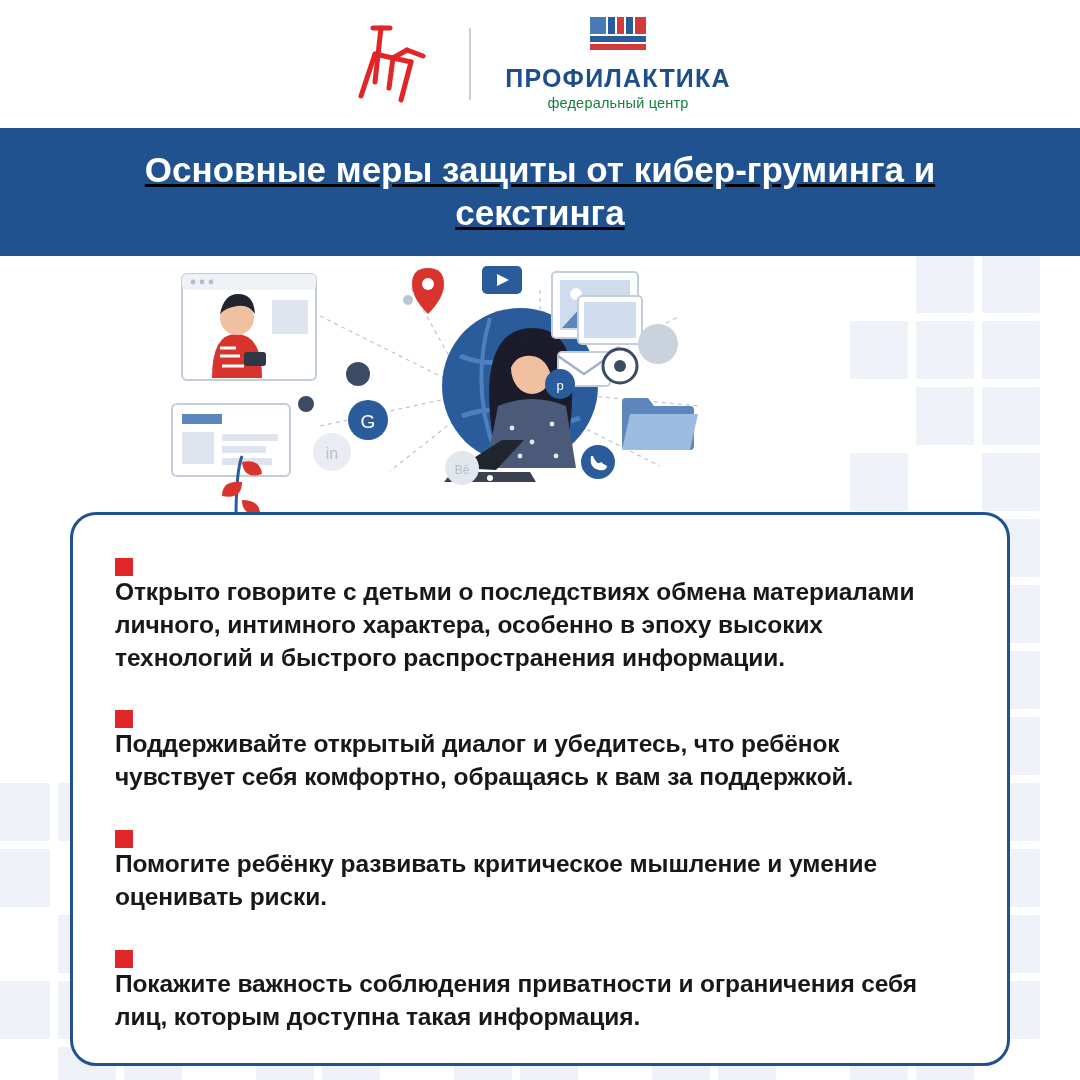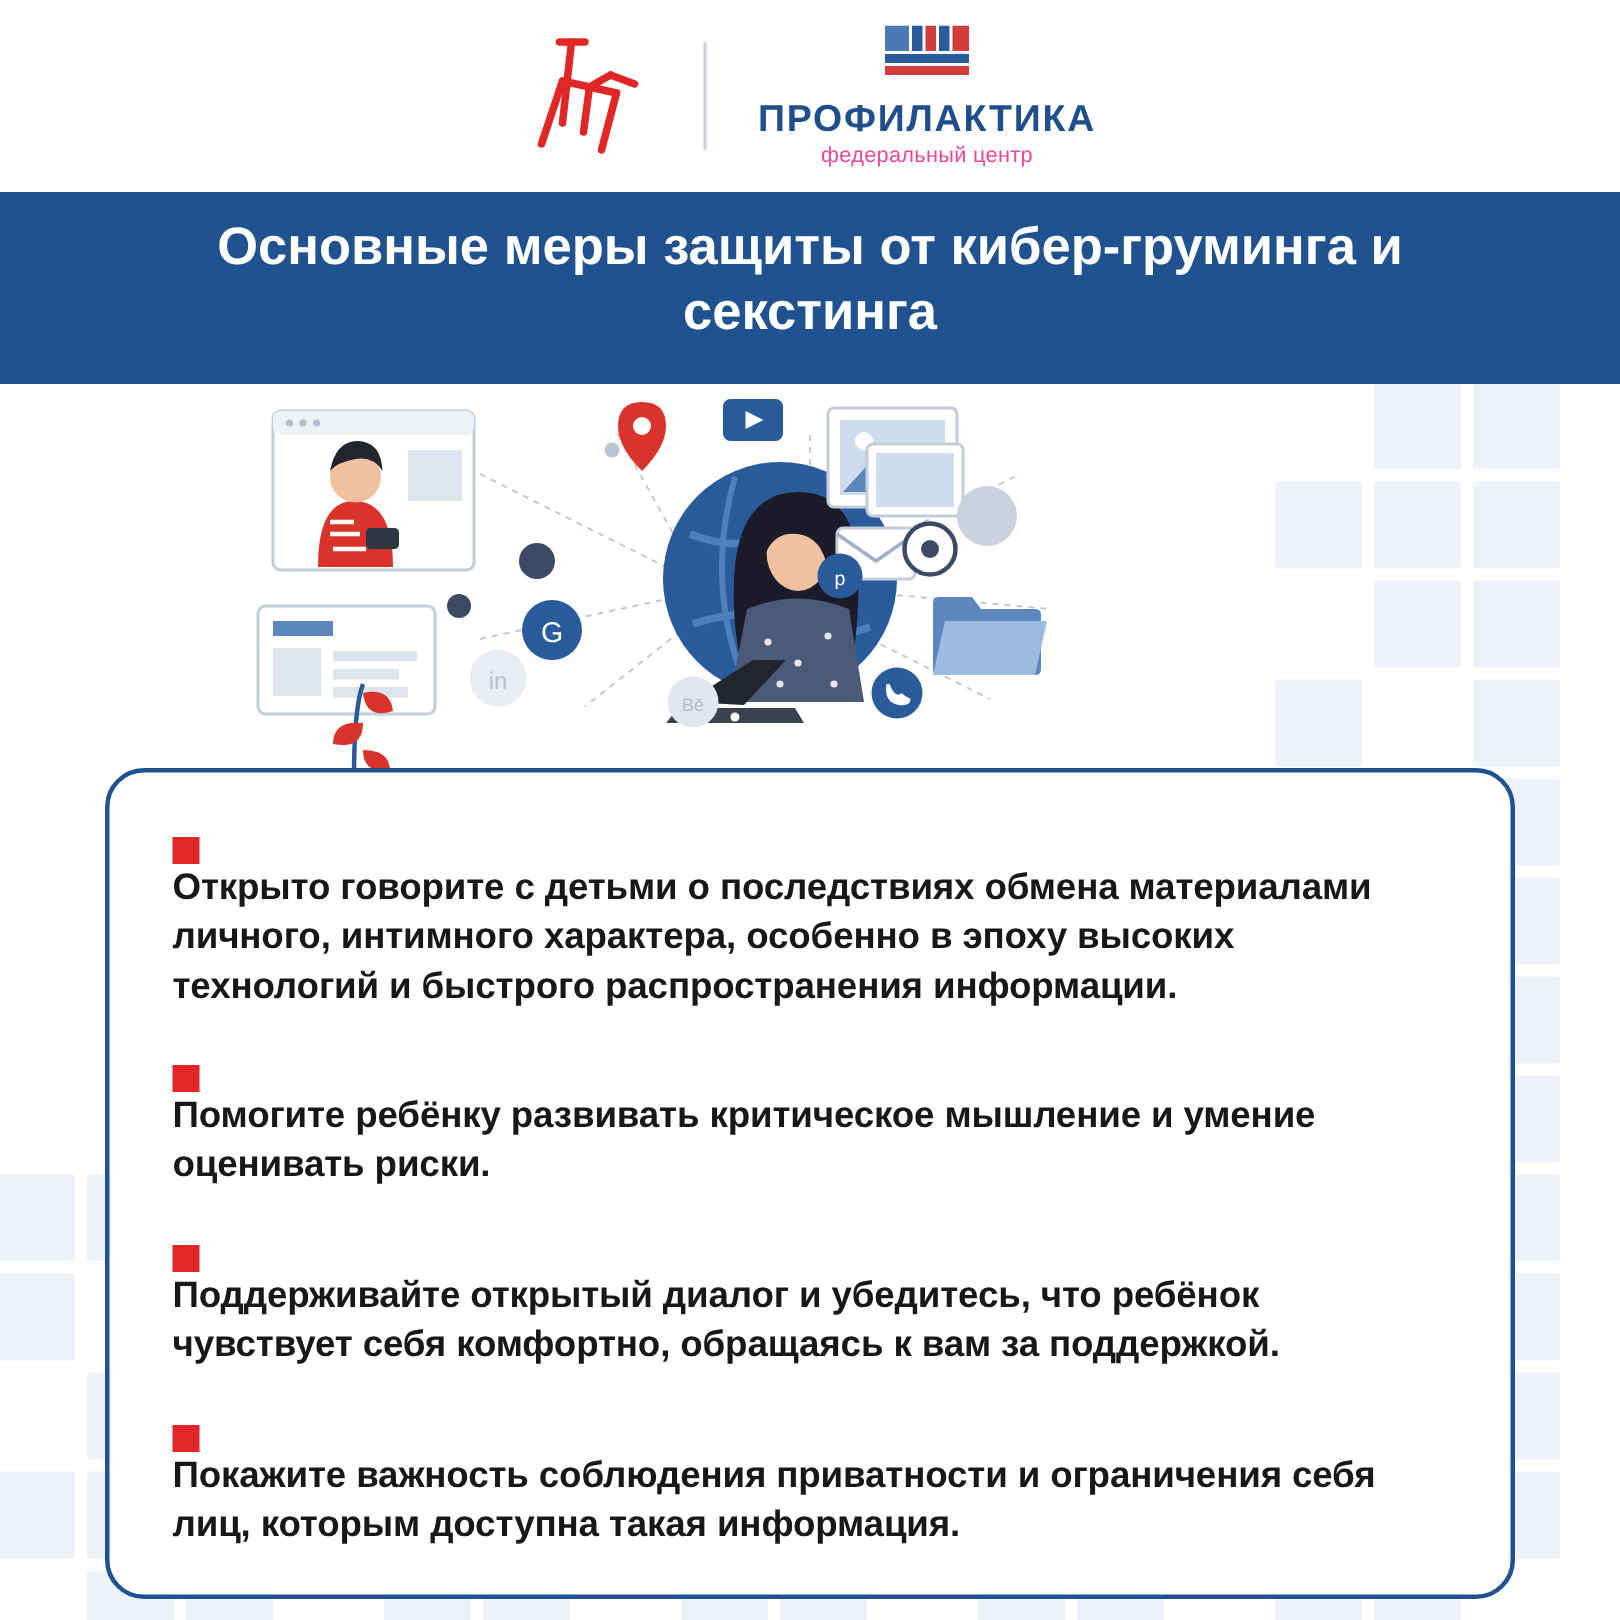--- a/index.html
+++ b/index.html
@@ -50,35 +50,36 @@
   .brand-block { display: flex; flex-direction: column; align-items: center; }
   .brand-mark { width: 56px; height: 36px; margin-bottom: 7px; }
   .brand-title {
     font-size: 25px;
     font-weight: bold;
     letter-spacing: 1.2px;
     color: #1f4e8c;
   }
   .brand-sub {
     font-size: 14.5px;
-    color: #ec4899;
+    color: #15803d;
     letter-spacing: 0.2px;
     margin-top: 2px;
   }
 
   
   .title-bar {
     position: relative;
     z-index: 3;
     background: #20528f;
     min-height: 128px;
     display: flex;
-    align-items: flex-start;
+    align-items: center;
     justify-content: center;
     padding: 16px 60px;
+    text-decoration: underline;
   }
   .title-text {
     color: #ffffff;
     font-size: 35px;
     font-weight: bold;
     line-height: 1.22;
     text-align: center;
     max-width: 900px;
   }
 
@@ -362,25 +363,25 @@
     </svg>
   </div>
 
   <div class="tips-card" id="tipsCard">
       <div class="tip">
         <span class="bullet" style="background: rgb(224, 38, 38);"></span>
         <div class="tip-text">Открыто говорите с детьми о последствиях обмена материалами личного, интимного характера, особенно в эпоху высоких технологий и быстрого распространения информации.</div>
       </div>
       <div class="tip">
         <span class="bullet" style="background: rgb(224, 38, 38);"></span>
-        <div class="tip-text">Помогите ребёнку развивать критическое мышление и умение оценивать риски.</div>
+        <div class="tip-text">Поддерживайте открытый диалог и убедитесь, что ребёнок чувствует себя комфортно, обращаясь к вам за поддержкой.</div>
       </div>
       <div class="tip">
         <span class="bullet" style="background: rgb(224, 38, 38);"></span>
-        <div class="tip-text">Поддерживайте открытый диалог и убедитесь, что ребёнок чувствует себя комфортно, обращаясь к вам за поддержкой.</div>
+        <div class="tip-text">Помогите ребёнку развивать критическое мышление и умение оценивать риски.</div>
       </div>
       <div class="tip">
         <span class="bullet" style="background: rgb(224, 38, 38);"></span>
         <div class="tip-text">Покажите важность соблюдения приватности и ограничения себя лиц, которым доступна такая информация.</div>
       </div>
     </div>
 
 </div>
 
 </body></html>

